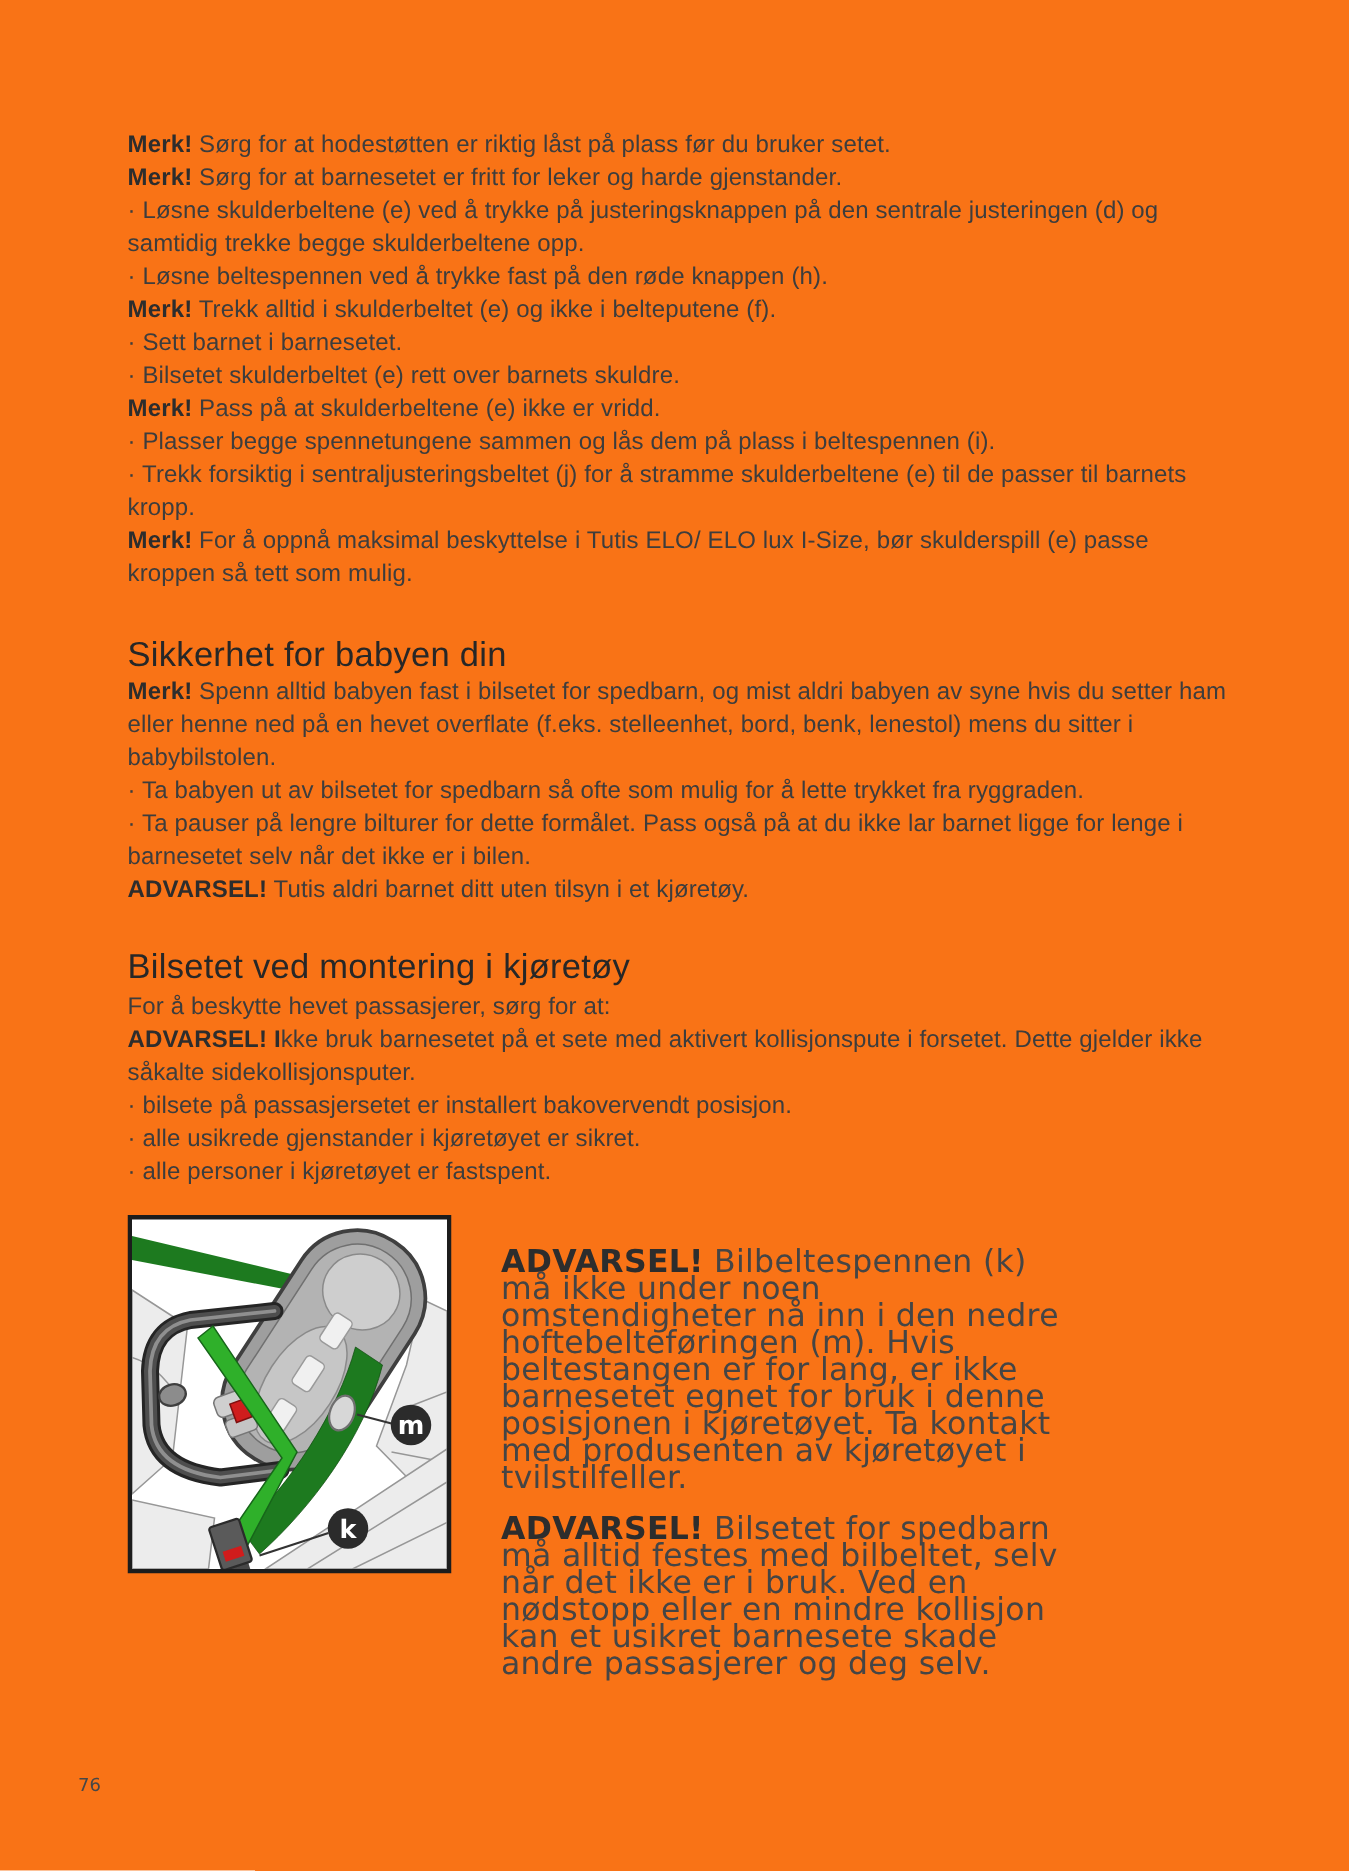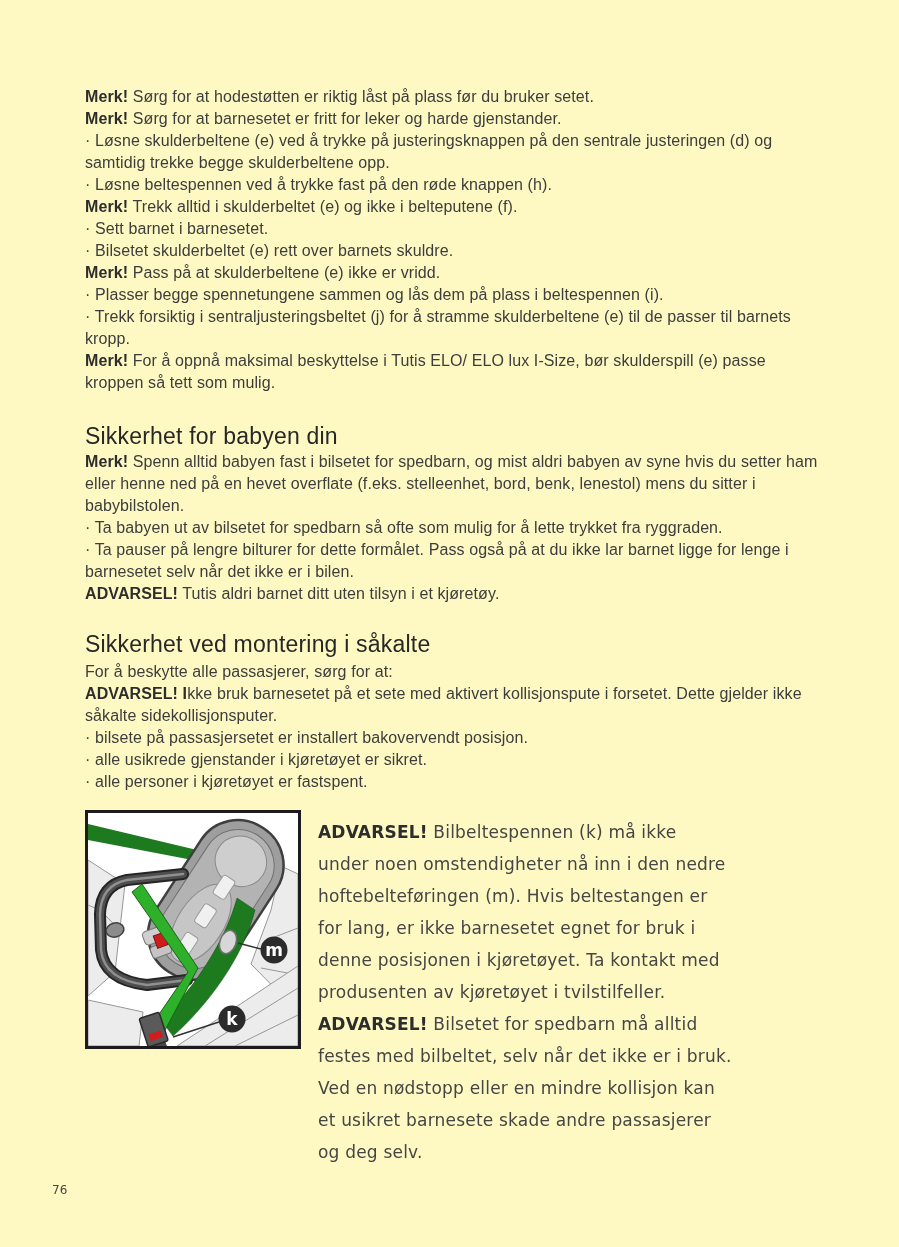--- a/index.html
+++ b/index.html
@@ -1,35 +1,35 @@
 <!DOCTYPE html>
 <html><head>
 <meta charset="utf-8">
 <style>
   html,body { margin:0; padding:0; background:#ffffff; }
   .page {
-    position:relative; width:899px; height:1247px; background:#fef9c3;
+    position:relative; width:899px; height:1247px; background:#f97316;
     font-family:"Liberation Sans", sans-serif; color:#3d3d3d; overflow:hidden;
   }
   .abs { position:absolute; }
   .body-text p { margin:0; font-size:16px; line-height:22px; letter-spacing:0.1px; }
   .body-text b { color:#2d2d2d; }
   .hd {
     margin:0; font-size:23px; line-height:30px; font-weight:normal;
     color:#272727; letter-spacing:0.2px;
   }
   .intro   { left:85px; top:86px;  width:737px; }
   .h-baby  { left:85px; top:421px; }
   .baby    { left:85px; top:451px; width:737px; }
   .h-veh   { left:85px; top:629px; }
   .vehicle { left:85px; top:661px; width:737px; }
   .figure  { left:85px; top:810px; width:216px; height:239px; }
   .warn    { left:318px; top:816px; width:414px; }
   .warn p  {
-    margin:0; font-size:17px; line-height:32px;
+    margin:16px; font-size:21px; line-height:18px;
     font-family:"DejaVu Sans", sans-serif; color:#454545; letter-spacing:0.2px;
   }
   .warn b { color:#2d2d2d; }
   .pagenum {
     left:52px; top:1179px; font-family:"DejaVu Sans", sans-serif;
     font-size:12px; line-height:22px; color:#474747;
   }
   svg .lbl {
     font-family:"DejaVu Sans", sans-serif; font-weight:bold;
     font-size:17px; fill:#ffffff;
@@ -55,23 +55,23 @@
   </section>
 
   <h2 class="abs hd h-baby">Sikkerhet for babyen din</h2>
   <section class="abs baby body-text">
     <p><b>Merk!</b><span> Spenn alltid babyen fast i bilsetet for spedbarn, og mist aldri babyen av syne hvis du setter ham eller henne ned på en hevet overflate (f.eks. stelleenhet, bord, benk, lenestol) mens du sitter i babybilstolen.</span></p>
     <p><span>· Ta babyen ut av bilsetet for spedbarn så ofte som mulig for å lette trykket fra ryggraden.</span></p>
     <p><span>· Ta pauser på lengre bilturer for dette formålet. Pass også på at du ikke lar barnet ligge for lenge i barnesetet selv når det ikke er i bilen.</span></p>
     <p><b>ADVARSEL!</b><span> Tutis aldri barnet ditt uten tilsyn i et kjøretøy.</span></p>
   </section>
 
-  <h2 class="abs hd h-veh">Sikkerhet ved montering i såkalte</h2>
+  <h2 class="abs hd h-veh">Bilsetet ved montering i kjøretøy</h2>
   <section class="abs vehicle body-text">
-    <p><span>For å beskytte alle passasjerer, sørg for at:</span></p>
+    <p><span>For å beskytte hevet passasjerer, sørg for at:</span></p>
     <p><b>ADVARSEL! I</b><span>kke bruk barnesetet på et sete med aktivert kollisjonspute i forsetet. Dette gjelder ikke såkalte sidekollisjonsputer.</span></p>
     <p><span>· bilsete på passasjersetet er installert bakovervendt posisjon.</span></p>
     <p><span>· alle usikrede gjenstander i kjøretøyet er sikret.</span></p>
     <p><span>· alle personer i kjøretøyet er fastspent.</span></p>
   </section>
 
   <div class="abs figure">
     <svg width="216" height="239" viewBox="0 0 216 239" xmlns="http://www.w3.org/2000/svg">
       <defs>
         <clipPath id="frameClip">

